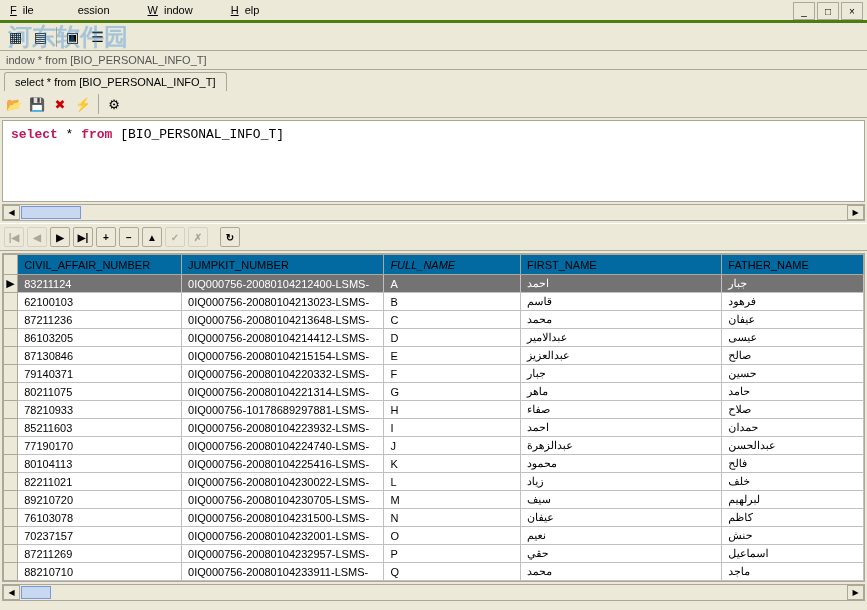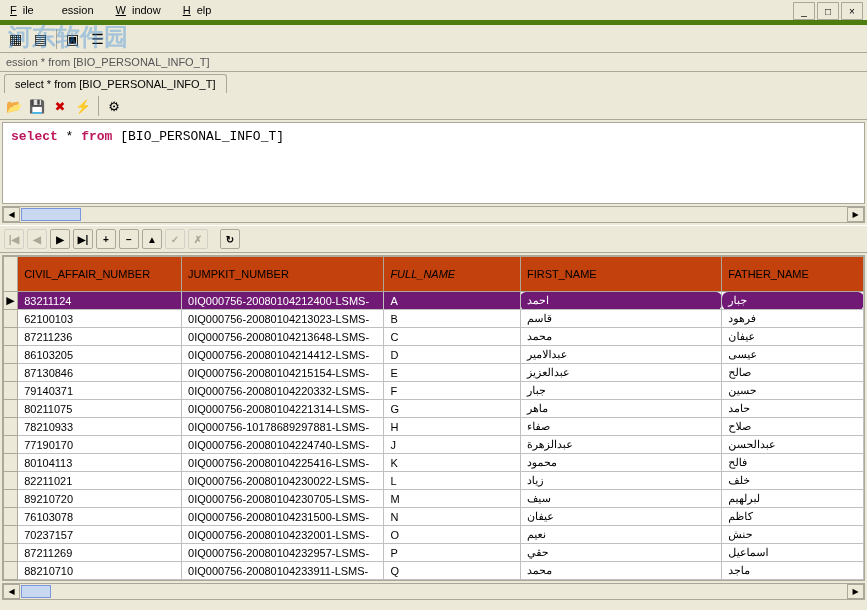--- a/index.html
+++ b/index.html
@@ -1,17 +1,17 @@
 <!DOCTYPE html>
 <html><head>
 <meta charset="utf-8">
 <style>
 * { box-sizing: border-box; margin: 0; padding: 0; }
 body { font-family: Tahoma, Arial, sans-serif; font-size: 11px; background: #ece9d8; width: 867px; height: 610px; overflow: hidden; position: relative; }
-.menubar { background: #ece9d8; padding: 2px 4px; display: flex; gap: 4px; border-bottom: 5px solid #4d7c0f; text-align: center; }
+.menubar { background: #ece9d8; padding: 2px 4px; display: flex; gap: 20px; border-bottom: 3px solid #4d7c0f; text-align: center; }
 .menubar span { padding: 2px 6px; cursor: default; }
 .menubar span u { text-decoration: underline; }
 .window-controls { position: absolute; top: 2px; right: 4px; display: flex; gap: 2px; }
 .wc-btn { width: 22px; height: 18px; background: #ece9d8; border: 1px solid #aca899; display: flex; align-items: center; justify-content: center; font-family: Marlett, Arial; font-size: 10px; }
 .toolbar { background: #ece9d8; padding: 2px 4px; display: flex; gap: 2px; align-items: center; border-bottom: 1px solid #aca899; height: 28px; }
 .tb-btn { width: 23px; height: 22px; border: 1px solid #ece9d8; display: flex; align-items: center; justify-content: center; font-size: 14px; }
 .tb-sep { width: 1px; height: 20px; background: #aca899; margin: 0 2px; }
 .watermark { position: absolute; top: 21px; left: 0; font-size: 24px; font-weight: bold; color: rgba(60, 140, 220, 0.4); pointer-events: none; z-index: 100; padding: 0 8px; }
 .connection-bar { background: #ece9d8; padding: 3px 6px; font-size: 11px; border-bottom: 1px solid #aca899; color: #555; }
 .tab-bar { background: #ece9d8; padding: 2px 4px 0 4px; display: flex; }
@@ -23,24 +23,24 @@
 .sql-editor .txt { color: #000; }
 .hscroll { height: 17px; background: #ece9d8; border: 1px solid #aca899; margin: 0 2px 2px 2px; display: flex; align-items: center; }
 .hscroll-btn { width: 17px; height: 15px; background: #ece9d8; border: 1px solid #aca899; display: flex; align-items: center; justify-content: center; font-size: 8px; }
 .hscroll-thumb { width: 60px; height: 13px; background: #c8d8f0; border: 1px solid #7a96df; margin-left: 1px; }
 .hscroll-track { flex: 1; }
 .grid-toolbar { background: #ece9d8; padding: 3px 4px; display: flex; gap: 3px; align-items: center; border-top: 1px solid #fff; border-bottom: 1px solid #aca899; }
 .gt-btn { width: 20px; height: 20px; border: 1px solid #aca899; background: #ece9d8; display: flex; align-items: center; justify-content: center; font-size: 10px; font-weight: bold; border-radius: 2px; }
 .gt-btn.disabled { color: #aca899; border-color: #d4d0c8; }
 .grid-wrap { margin: 2px; border: 1px solid #aca899; background: #fff; overflow: hidden; }
 .grid { width: 100%; border-collapse: collapse; font-size: 11px; }
-.grid th { background: #c2410c; border: 1px solid #aca899; padding: 11px 6px; text-align: left; font-weight: normal; height: 20px; white-space: nowrap; }
+.grid th { background: #0369a1; border: 1px solid #aca899; padding: 3px 6px; text-align: left; font-weight: normal; height: 20px; white-space: nowrap; }
 .grid td { border: 1px solid #c0c0c0; padding: 2px 6px; height: 18px; white-space: nowrap; }
-.grid td.rtl { direction: rtl; text-align: left; border-radius: 6px; }
-.grid tr.selected td { background: #701a75; color: #fff; }
+.grid td.rtl { direction: rtl; text-align: left; }
+.grid tr.selected td { background: #737373; color: #fff; }
 .grid .rowmark { width: 14px; background: #ece9d8; border: 1px solid #aca899; text-align: center; padding: 0; }
 .grid tr.selected .rowmark { background: #ece9d8; color: #000; }
 .col-civil { width: 162px; }
 .col-jumpkit { width: 200px; }
 .col-full { width: 135px; font-style: italic; }
 .col-first { width: 199px; }
 .col-father { width: 140px; }
 .bottom-scroll { height: 17px; background: #ece9d8; border: 1px solid #aca899; margin: 2px; display: flex; align-items: center; }
 </style>
 </head>
@@ -63,21 +63,21 @@
 <div class="toolbar">
   <div class="tb-btn">▦</div>
   <div class="tb-btn">▤</div>
   <div class="tb-sep"></div>
   <div class="tb-btn">▣</div>
   <div class="tb-btn">☰</div>
 </div>
 
 <div class="connection-bar">
   <span class="conn-text">
-    <span>ession * from </span><span>[BIO_PERSONAL_INFO_T]</span>
+    <span>indow * from </span><span>[BIO_PERSONAL_INFO_T]</span>
   </span>
 </div>
 
 <div class="tab-bar">
   <div class="tab">select * from [BIO_PERSONAL_INFO_T]</div>
 </div>
 
 <div class="editor-toolbar">
   <div class="et-btn">📂</div>
   <div class="et-btn">💾</div>
@@ -184,20 +184,28 @@
         <tr>
           <td class="rowmark"></td>
           <td>78210933</td>
           <td>0IQ000756-10178689297881-LSMS-</td>
           <td>H</td>
           <td class="rtl">صفاء</td>
           <td class="rtl">صلاح</td>
         </tr>
         <tr>
           <td class="rowmark"></td>
+          <td>85211603</td>
+          <td>0IQ000756-20080104223932-LSMS-</td>
+          <td>I</td>
+          <td class="rtl">احمد</td>
+          <td class="rtl">حمدان</td>
+        </tr>
+        <tr>
+          <td class="rowmark"></td>
           <td>77190170</td>
           <td>0IQ000756-20080104224740-LSMS-</td>
           <td>J</td>
           <td class="rtl">عبدالزهرة</td>
           <td class="rtl">عبدالحسن</td>
         </tr>
         <tr>
           <td class="rowmark"></td>
           <td>80104113</td>
           <td>0IQ000756-20080104225416-LSMS-</td>

